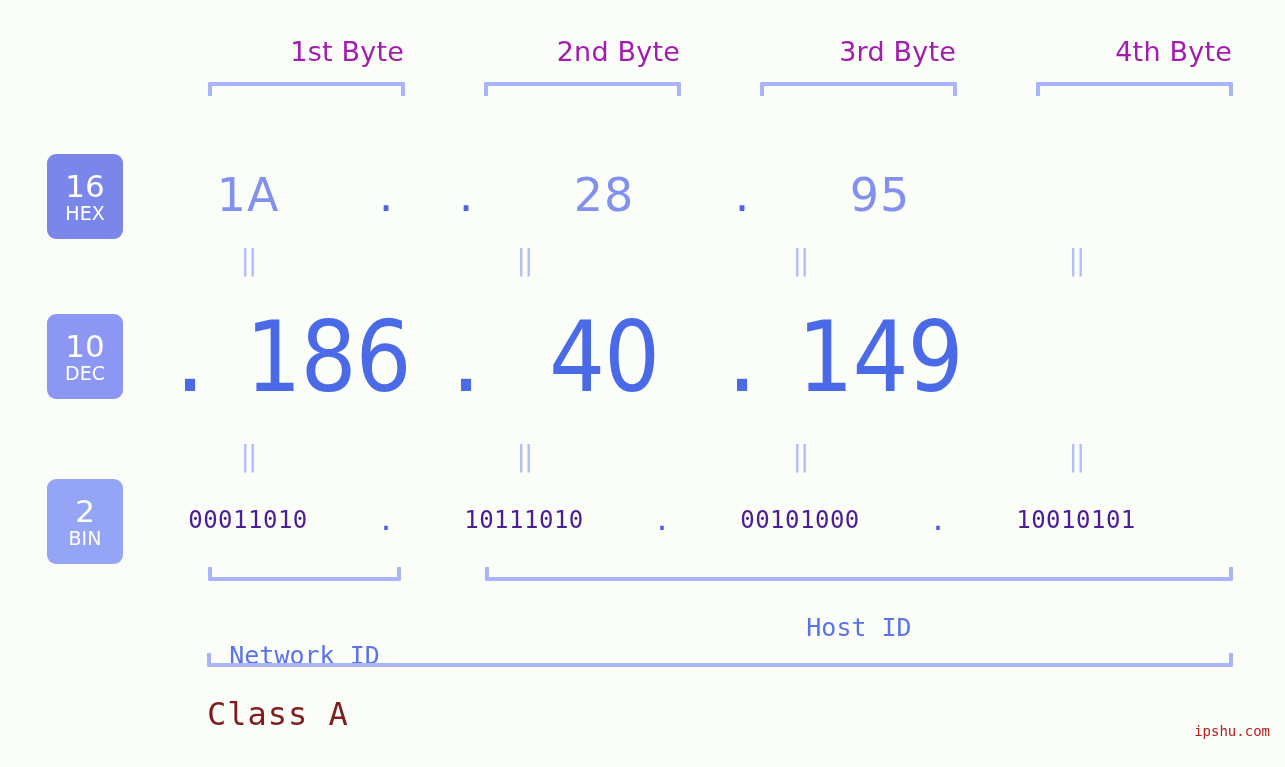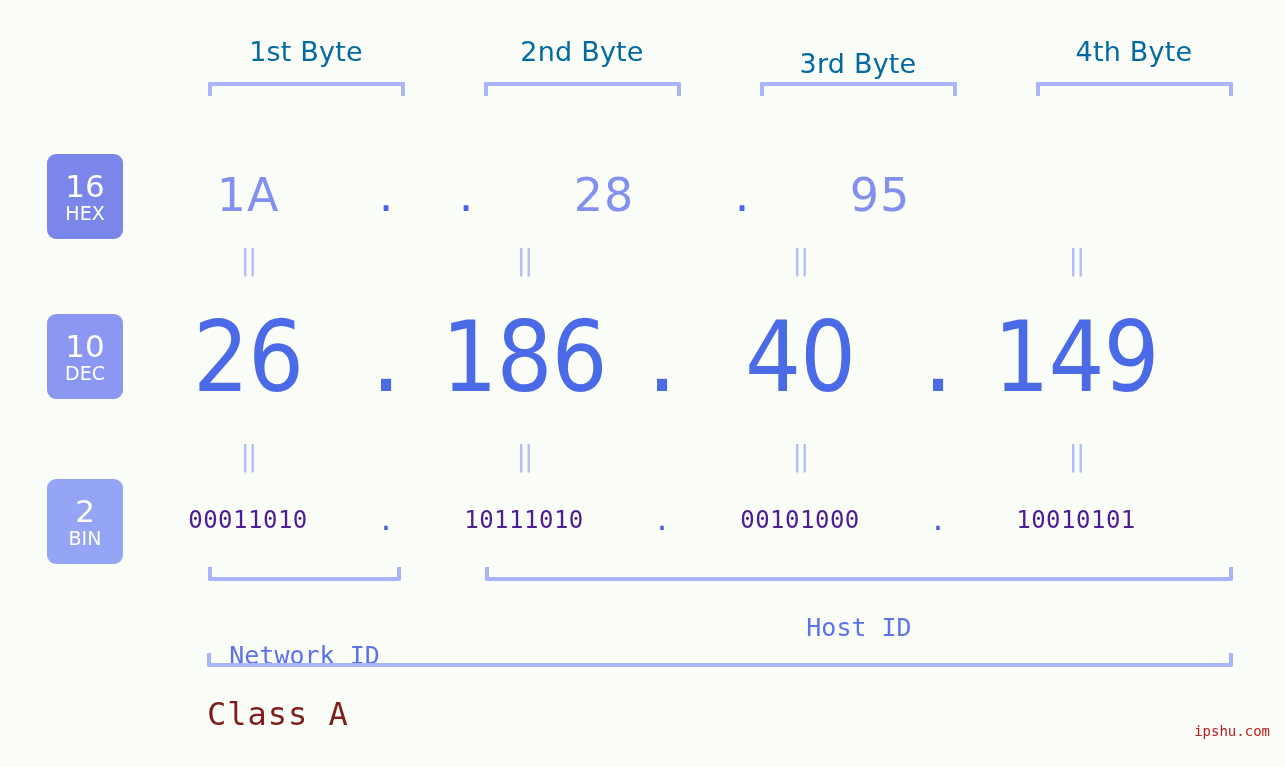--- a/index.html
+++ b/index.html
@@ -22,24 +22,24 @@
     width: 1285px;
     height: 767px;
   }
 
   
   .byte-label {
     position: absolute;
     top: 32px;
     height: 40px;
     line-height: 40px;
-    text-align: center;
+    text-align: right;
     font-family: "DejaVu Sans", sans-serif;
     font-size: 27px;
-    color: #0369a1;
+    color: #a21caf;
     letter-spacing: 0.2px;
     white-space: nowrap;
   }
 
   
   .bracket-down {           
     position: absolute;
     border-top: 4px solid #aab4fb;
     border-left: 4px solid #aab4fb;
     border-right: 4px solid #aab4fb;
@@ -200,21 +200,21 @@
     white-space: nowrap;
   }
 </style>
 </head>
 <body>
 
 <div class="stage">
 
   <div class="byte-label" style="left:208px;width:196px;">1st Byte</div>
   <div class="byte-label" style="left:484px;width:196px;">2nd Byte</div>
-  <div class="byte-label" style="left:760px;width:196px;margin-top:12px;">3rd Byte</div>
+  <div class="byte-label" style="left:760px;width:196px;">3rd Byte</div>
   <div class="byte-label" style="left:1036px;width:196px;">4th Byte</div>
 
   <div class="bracket-down" style="left:208px;top:82px;width:197px;"></div>
   <div class="bracket-down" style="left:484px;top:82px;width:197px;"></div>
   <div class="bracket-down" style="left:760px;top:82px;width:197px;"></div>
   <div class="bracket-down" style="left:1036px;top:82px;width:197px;"></div>
 
   <div class="badge badge-hex">
     <span class="num">16</span>
     <span class="nm">HEX</span>
@@ -241,21 +241,20 @@
     <div class="cell">||</div>
     <div class="dot"></div>
     <div class="cell">||</div>
     <div class="dot"></div>
     <div class="cell">||</div>
     <div class="dot"></div>
     <div class="cell">||</div>
   </div>
 
   <div class="row row-dec">
-    <div class="cell">26</div>
     <div class="dot">.</div>
     <div class="cell">186</div>
     <div class="dot">.</div>
     <div class="cell">40</div>
     <div class="dot">.</div>
     <div class="cell">149</div>
   </div>
 
   <div class="eqrow eq2">
     <div class="cell">||</div>

